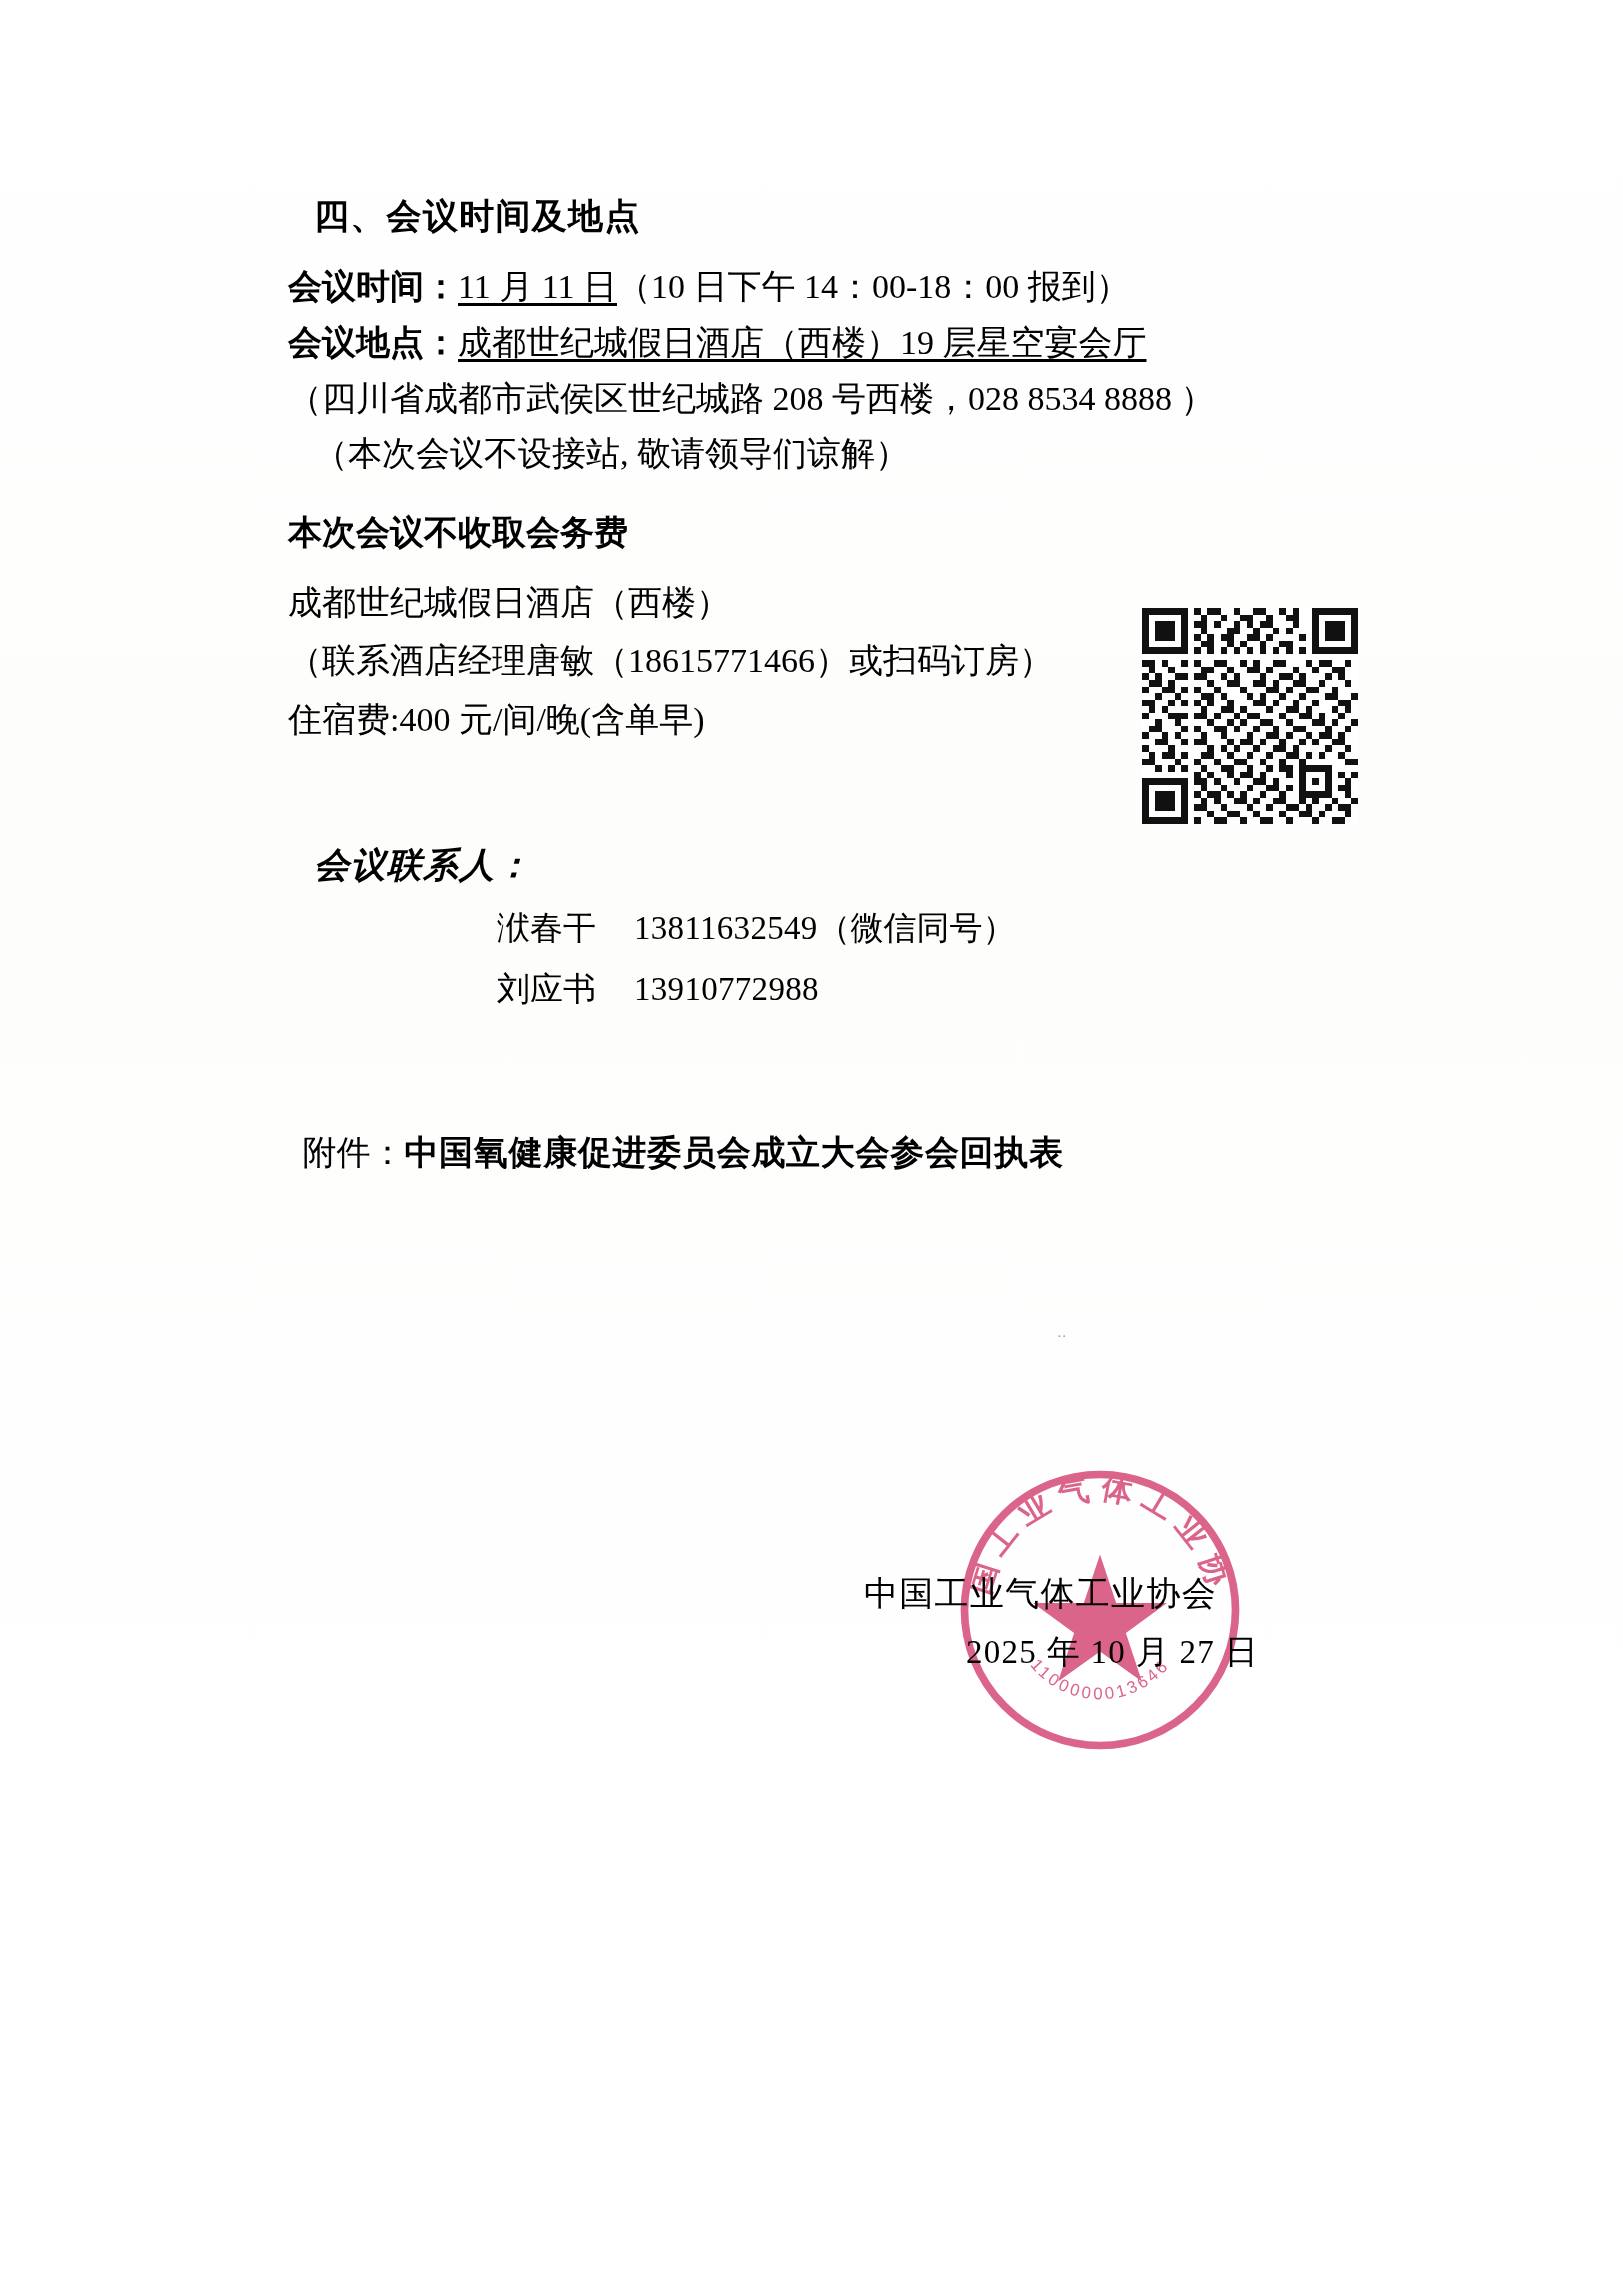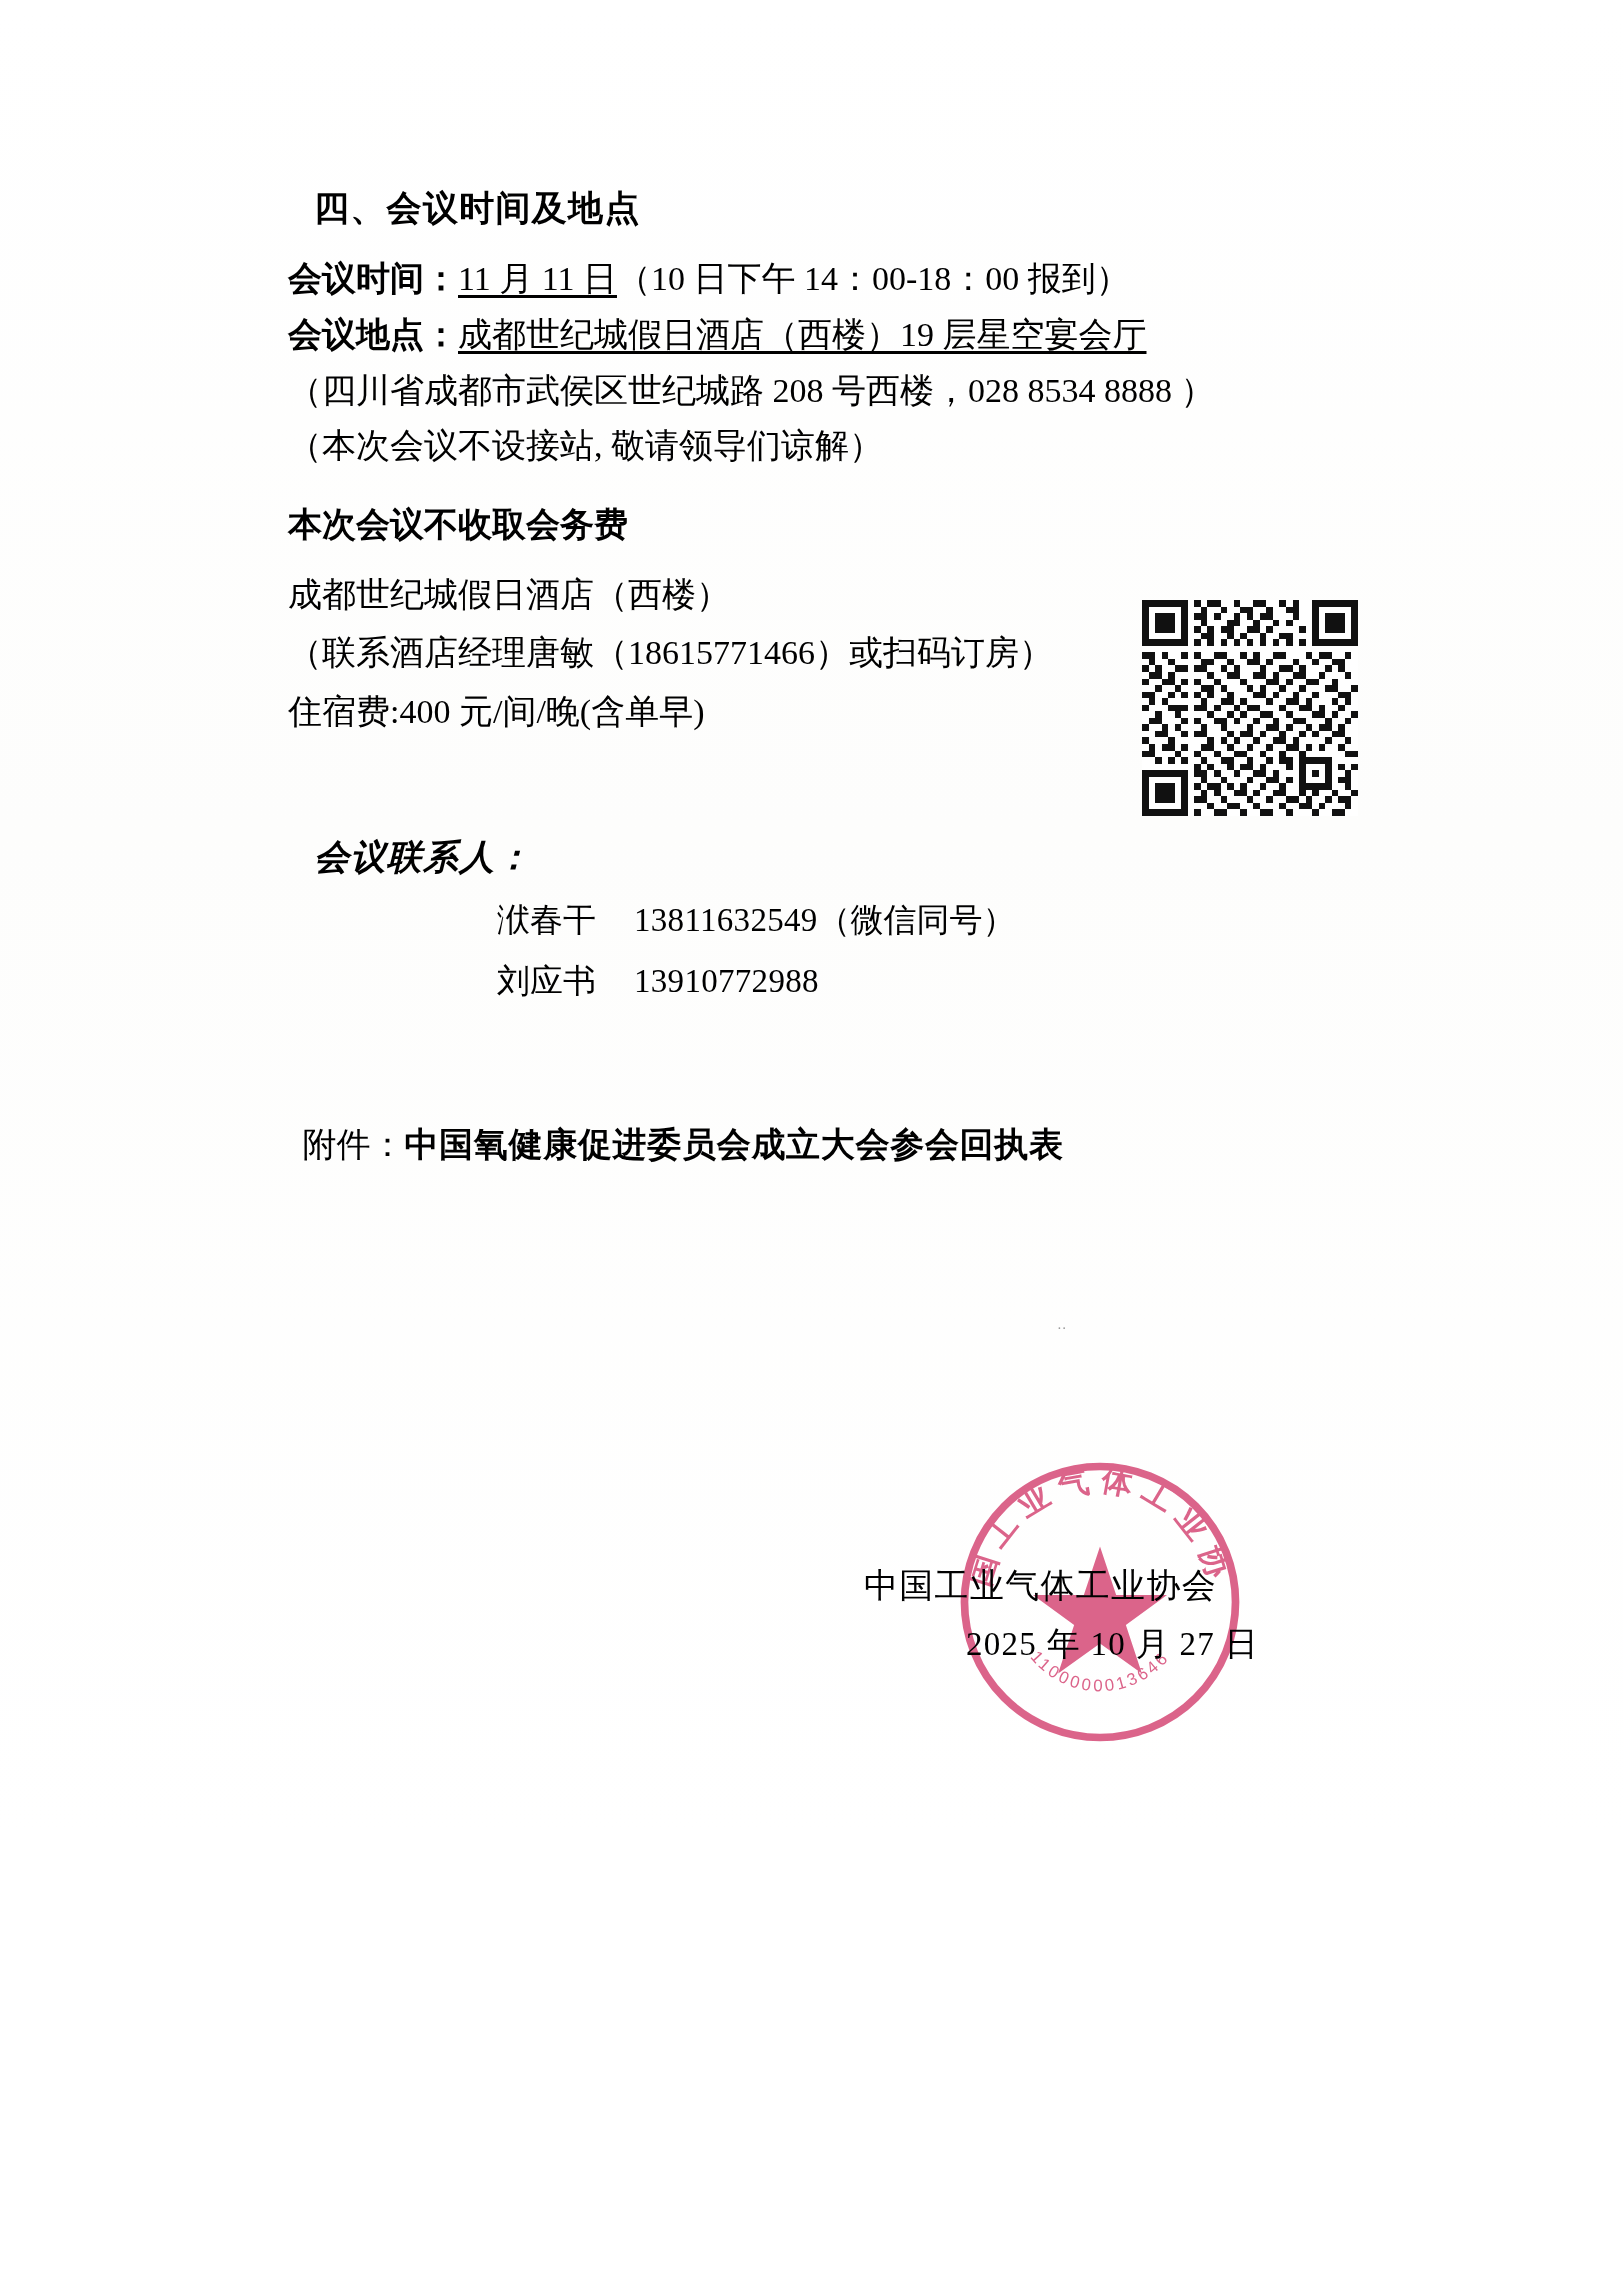--- a/index.html
+++ b/index.html
@@ -10,21 +10,21 @@
   body {
     width: 1623px;
     height: 2295px;
     position: relative;
     font-family: "Liberation Serif", "DejaVu Serif", serif;
     color: #000000;
     overflow: hidden;
   }
   .page {
     position: absolute;
-    left: 0; top: 8px;
+    left: 0; top: 16px;
     width: 1623px;
     height: 1829px;
     background: #fefefe;
   }
   
   .paper-tint {
     position: absolute;
     left: 0; top: 0; width: 100%; height: 100%;
     background: linear-gradient(180deg, #ffffff 0%, #fdfdfc 45%, #ffffff 100%);
     pointer-events: none;
@@ -52,21 +52,21 @@
     white-space: nowrap;
   }
   .lbl-bold {
     font-weight: bold;
     font-family: "Liberation Sans", sans-serif;
   }
   .u {
     text-decoration: underline;
     text-underline-offset: 4.6px;
   }
-  .indent1 { }
+  .indent1 { margin-left: 26px; }
 
   .strong-underline {
     font-size: 34px;
     font-weight: bold;
     text-underline-offset: 5.2px;
     font-family: "Liberation Sans", sans-serif;
     margin: 31px 0 22px 0;
   }
 
   .hotel-block { margin-top: 6.5px; }

